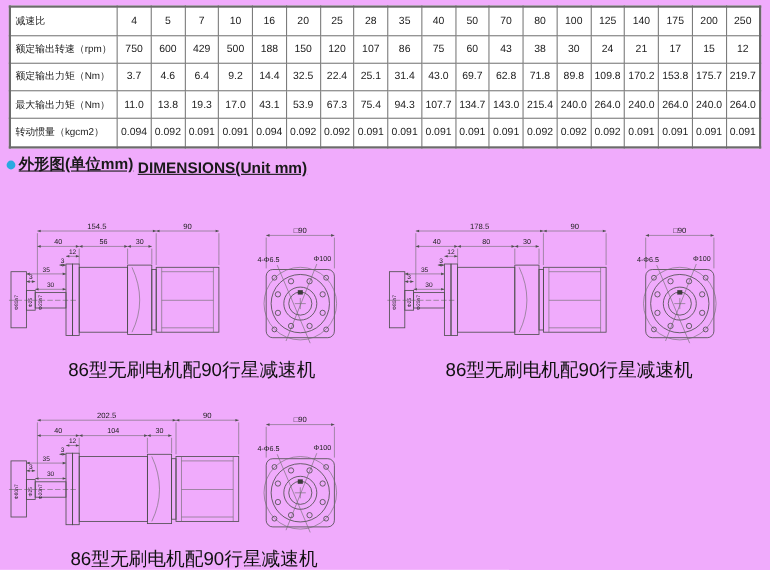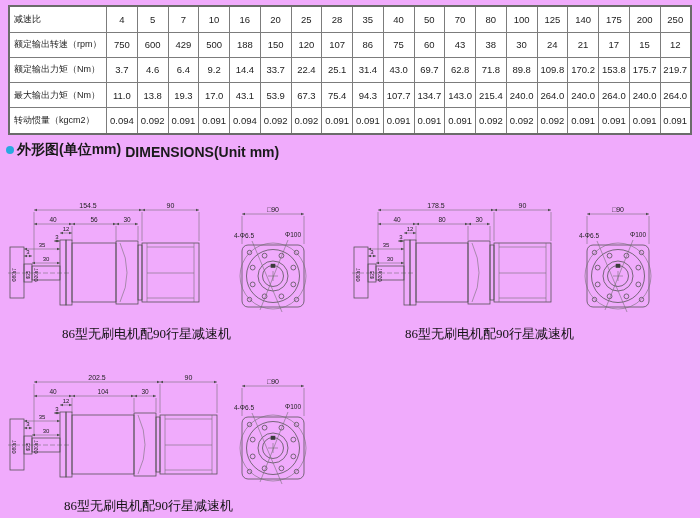--- a/index.html
+++ b/index.html
@@ -6,30 +6,30 @@
   .page{position:relative;width:700px;height:518px;background:#f0abfc;overflow:hidden;
         font-family:"Liberation Sans","DejaVu Sans",sans-serif;color:#1a1a1a;}
   
   table.spec{position:absolute;left:8px;top:5px;width:684px;height:130px;border-collapse:collapse;
              table-layout:fixed;background:#fff;}
   table.spec td{border:1px solid #7c7c7c;font-size:9.5px;text-align:center;padding:0;color:#222;
                 white-space:nowrap;overflow:hidden;}
   table.spec td.rowlabel{text-align:left;padding-left:4px;font-size:9px;width:92px;}
   table.spec{border:2px solid #6b6b6b;}
   
-  .sec-header{position:absolute;left:6px;top:141px;height:18px;display:flex;align-items:center;}
+  .sec-header{position:absolute;left:6px;top:141px;height:18px;display:flex;align-items:center;text-decoration:underline;}
   .bullet{width:8px;height:8px;border-radius:50%;display:inline-block;margin-right:3px;}
   .title-cn{font-size:14px;font-weight:bold;letter-spacing:0;}
   .title-en{font-size:14px;font-weight:bold;margin-left:4px;padding-top:3px;}
   .sec-note{position:absolute;left:8px;top:160px;font-size:9.5px;color:#333;}
   .sec-note .cn{font-size:10px;}
   
   .drawing{position:absolute;}
-  .caption{position:absolute;font-family:Liberation Serif, serif;
-           font-size:13px;color:#111;white-space:nowrap;}
+  .caption{position:absolute;font-family:Liberation Sans, sans-serif;
+           font-size:17px;color:#111;white-space:nowrap;}
   svg text{font-family:"Liberation Sans","DejaVu Sans",sans-serif;fill:#222;}
   svg .ln{stroke:#4d4d4d;stroke-width:.75;fill:none;}
   svg .thin{stroke:#6a6a6a;stroke-width:.55;fill:none;}
   svg .arr{fill:#4d4d4d;stroke:none;}
   svg .fillDark{fill:#3a3a3a;stroke:none;}
 </style>
 </head>
 <body>
 
 <div class="page">
@@ -80,21 +80,21 @@
           <td>15</td>
           <td>12</td>
         </tr>
         <tr>
           <td class="rowlabel">额定输出力矩（Nm）</td>
           <td>3.7</td>
           <td>4.6</td>
           <td>6.4</td>
           <td>9.2</td>
           <td>14.4</td>
-          <td>33.7</td>
+          <td>32.5</td>
           <td>22.4</td>
           <td>25.1</td>
           <td>31.4</td>
           <td>43.0</td>
           <td>69.7</td>
           <td>62.8</td>
           <td>71.8</td>
           <td>89.8</td>
           <td>109.8</td>
           <td>170.2</td>

